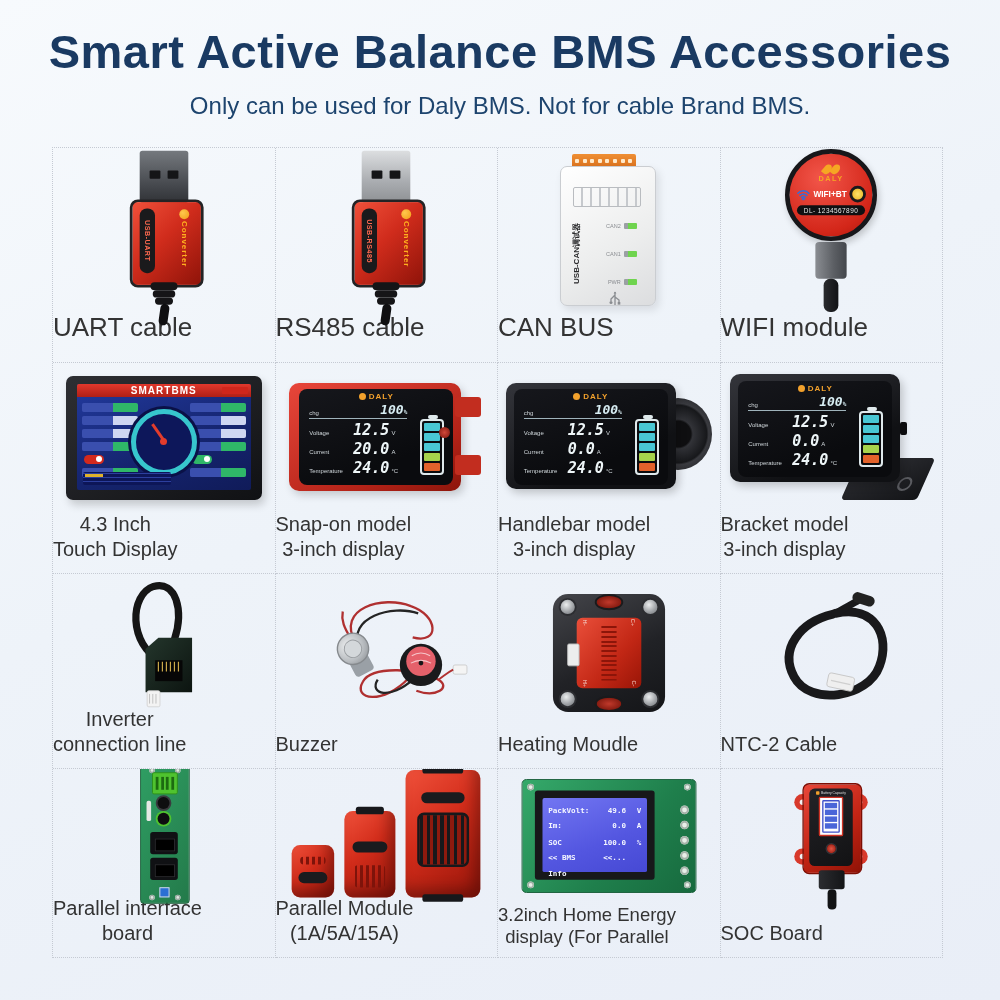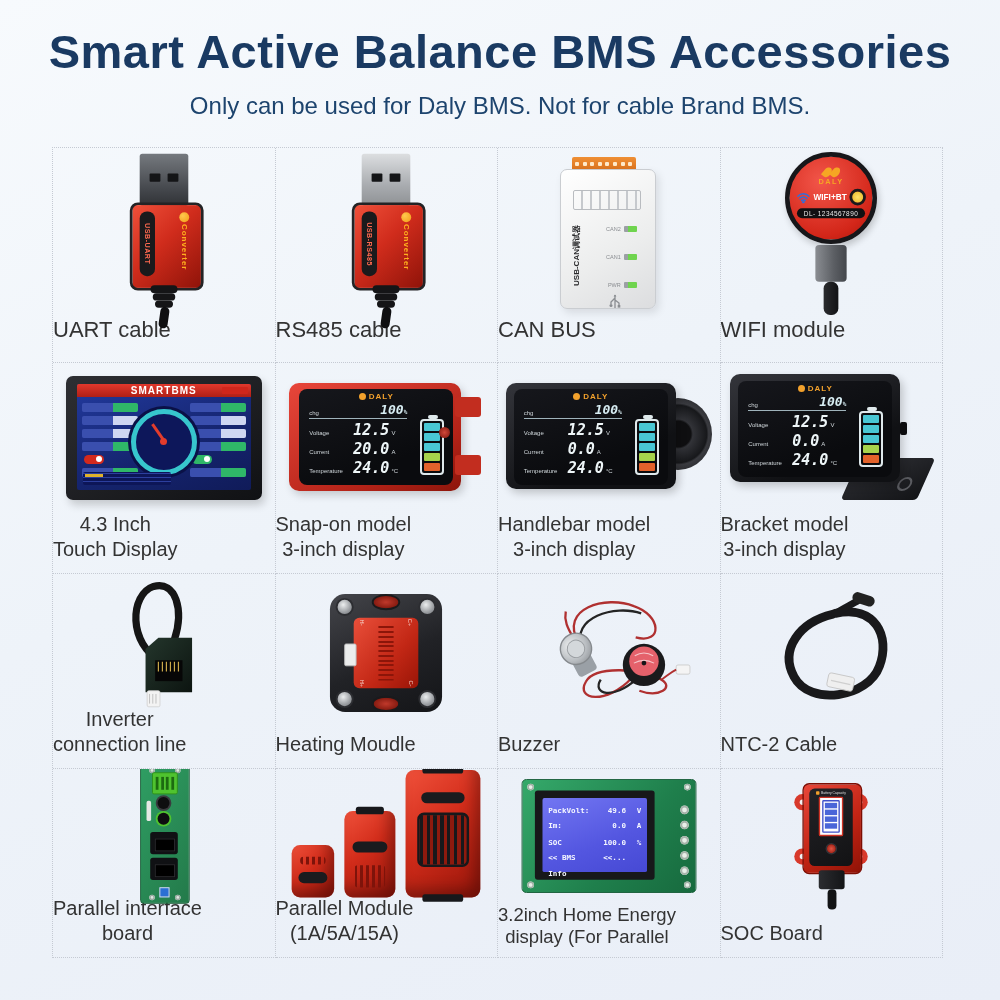--- a/index.html
+++ b/index.html
@@ -11,21 +11,21 @@
   .subtitle{position:absolute;top:92px;left:0;width:100%;text-align:center;
     font-size:24px;font-weight:500;color:#1d446e}
   .grid{position:absolute;left:52px;top:147px;width:890px;height:810px;
     display:grid;grid-template-columns:repeat(4,1fr);
     grid-template-rows:215px 211px 195px 189px;
     border-top:1px dotted #c5cad3;border-left:1px dotted #c5cad3}
   .cell{border-right:1px dotted #c5cad3;border-bottom:1px dotted #c5cad3;
     position:relative;display:flex;flex-direction:column;align-items:flex-start;overflow:hidden}
   .art{flex:1;min-height:0;width:100%;display:flex;align-items:center;justify-content:center}
   .caption{text-align:center;font-size:20px;font-weight:500;color:#333;line-height:1.22;margin-bottom:12px}
-  .r1 .caption{font-size:22px;margin-bottom:18px}
+  .r1 .caption{font-size:26px;margin-bottom:18px}
   .caption.sm{font-size:18.5px;margin-bottom:8px}
   .line{min-height:0}
 
   
   .usb{position:relative;width:120px;height:176px;transform:scale(.9)}
   .usb .plug{position:absolute;left:33px;top:0;width:54px;height:58px;border-radius:3px;
     background:linear-gradient(180deg,#75797e,#43464b 70%,#303236)}
   .usb.light .plug{background:linear-gradient(180deg,#dcdee0,#a9acb0 60%,#8e9194)}
   .usb .slot{position:absolute;top:22px;width:12px;height:9px;background:#141517;border-radius:1px}
   .usb .s1{left:44px}.usb .s2{left:64px}
@@ -629,44 +629,20 @@
       </svg>
     </div>
     <div class="caption">
       <div class="line">Inverter</div>
         <div class="line">connection line</div>
     </div>
   </div>
 
   <div class="cell">
     <div class="art">
-      <div class="heat">
-        <div class="hb"></div>
-        <div class="oval ot"></div>
-          <div class="oval ob"></div>
-        <div class="scrw w1"></div>
-          <div class="scrw w2"></div>
-        <div class="scrw w3"></div>
-          <div class="scrw w4"></div>
-        <div class="plate"></div>
-        <div class="tab"></div>
-        <span class="clbl c1">H-</span>
-        <span class="clbl c2">C+</span>
-        <span class="clbl c3">H+</span>
-        <span class="clbl c4">C-</span>
-      </div>
-    </div>
-    <div class="caption">
-      <div class="line">Heating Moudle</div>
-        <div class="line"></div>
-    </div>
-  </div>
-
-  <div class="cell">
-    <div class="art">
       <svg class="buz" width="190" height="138" viewBox="0 0 190 150">
         <defs>
             <radialGradient id="mg" cx="0.4" cy="0.35" r="0.8">
           <stop offset="0" stop-color="#eef0f1"></stop>
               <stop offset="0.6" stop-color="#b9bdc1"></stop>
               <stop offset="1" stop-color="#8c9094"></stop>
             </radialGradient>
           </defs>
         <path d="M62 64 C 40 26, 92 12, 122 24 C 152 34, 154 66, 124 58" stroke="#b03030" fill="none" stroke-width="2.5"></path>
         <path d="M66 70 C 52 36, 102 22, 130 32" stroke="#242424" fill="none" stroke-width="2.5"></path>
@@ -687,20 +663,44 @@
       </svg>
     </div>
     <div class="caption">
       <div class="line">Buzzer</div>
         <div class="line"></div>
     </div>
   </div>
 
   <div class="cell">
     <div class="art">
+      <div class="heat">
+        <div class="hb"></div>
+        <div class="oval ot"></div>
+          <div class="oval ob"></div>
+        <div class="scrw w1"></div>
+          <div class="scrw w2"></div>
+        <div class="scrw w3"></div>
+          <div class="scrw w4"></div>
+        <div class="plate"></div>
+        <div class="tab"></div>
+        <span class="clbl c1">H-</span>
+        <span class="clbl c2">C+</span>
+        <span class="clbl c3">H+</span>
+        <span class="clbl c4">C-</span>
+      </div>
+    </div>
+    <div class="caption">
+      <div class="line">Heating Moudle</div>
+        <div class="line"></div>
+    </div>
+  </div>
+
+  <div class="cell">
+    <div class="art">
       <svg class="ntc" width="176" height="132" viewBox="0 0 180 150">
         <path d="M95 30 C 140 20, 158 56, 145 90 C 132 126, 66 136, 48 102 C 31 70, 55 40, 92 31" stroke="#19191b" stroke-width="10" fill="none" stroke-linecap="round"></path>
         <path d="M95 30 C 104 25, 112 20, 120 16" stroke="#19191b" stroke-width="8" fill="none" stroke-linecap="round"></path>
         <rect x="114" y="8" width="26" height="12" rx="6" transform="rotate(18 127 14)" fill="#222"></rect>
         <rect x="86" y="100" width="30" height="16" rx="3" transform="rotate(12 101 108)" fill="#efefef" stroke="#c6c6c6"></rect>
         <path d="M90 106 l22 5" stroke="#cfcfcf" stroke-width="1.5"></path>
       </svg>
     </div>
     <div class="caption">
       <div class="line">NTC-2 Cable</div>

